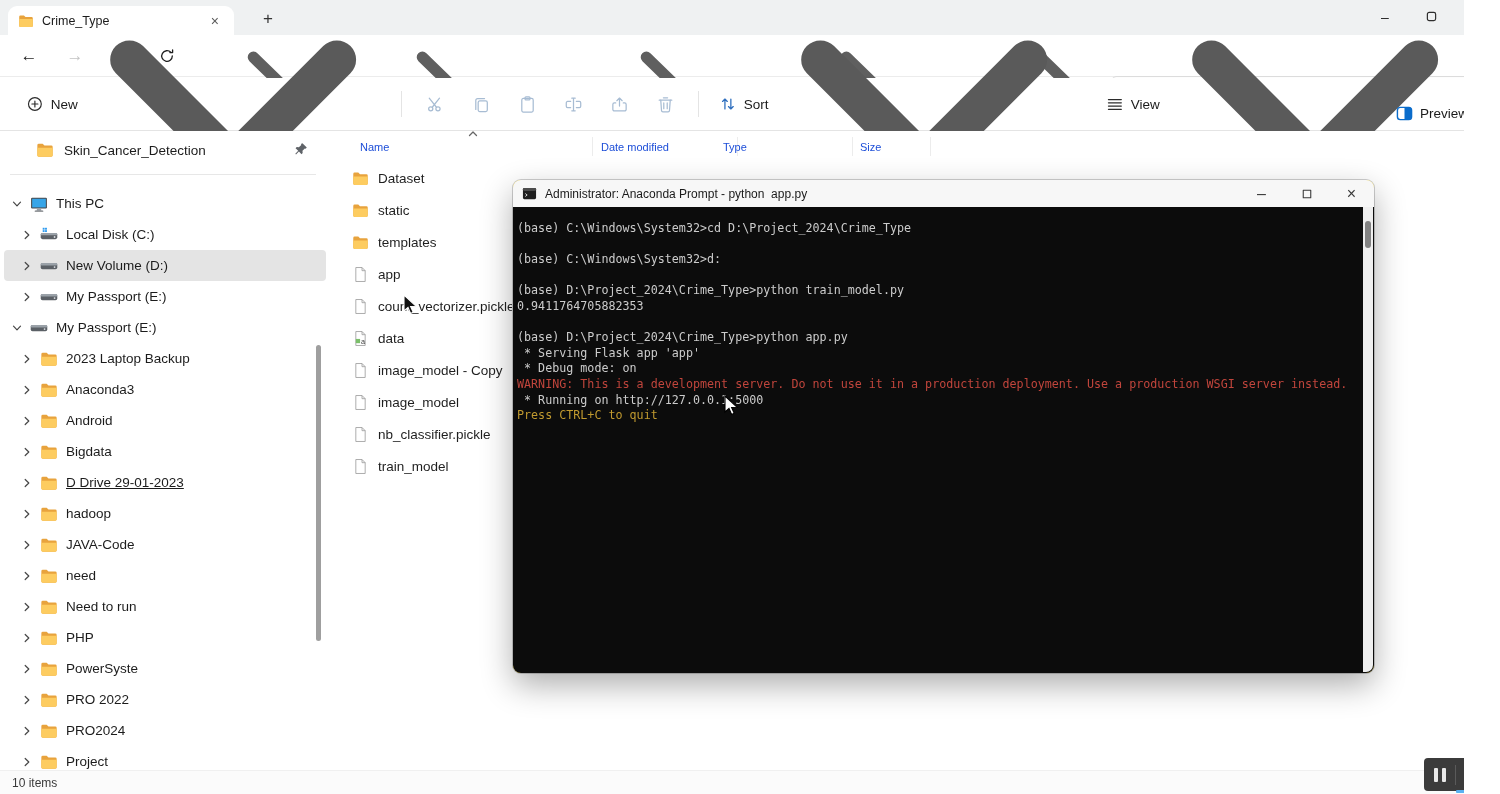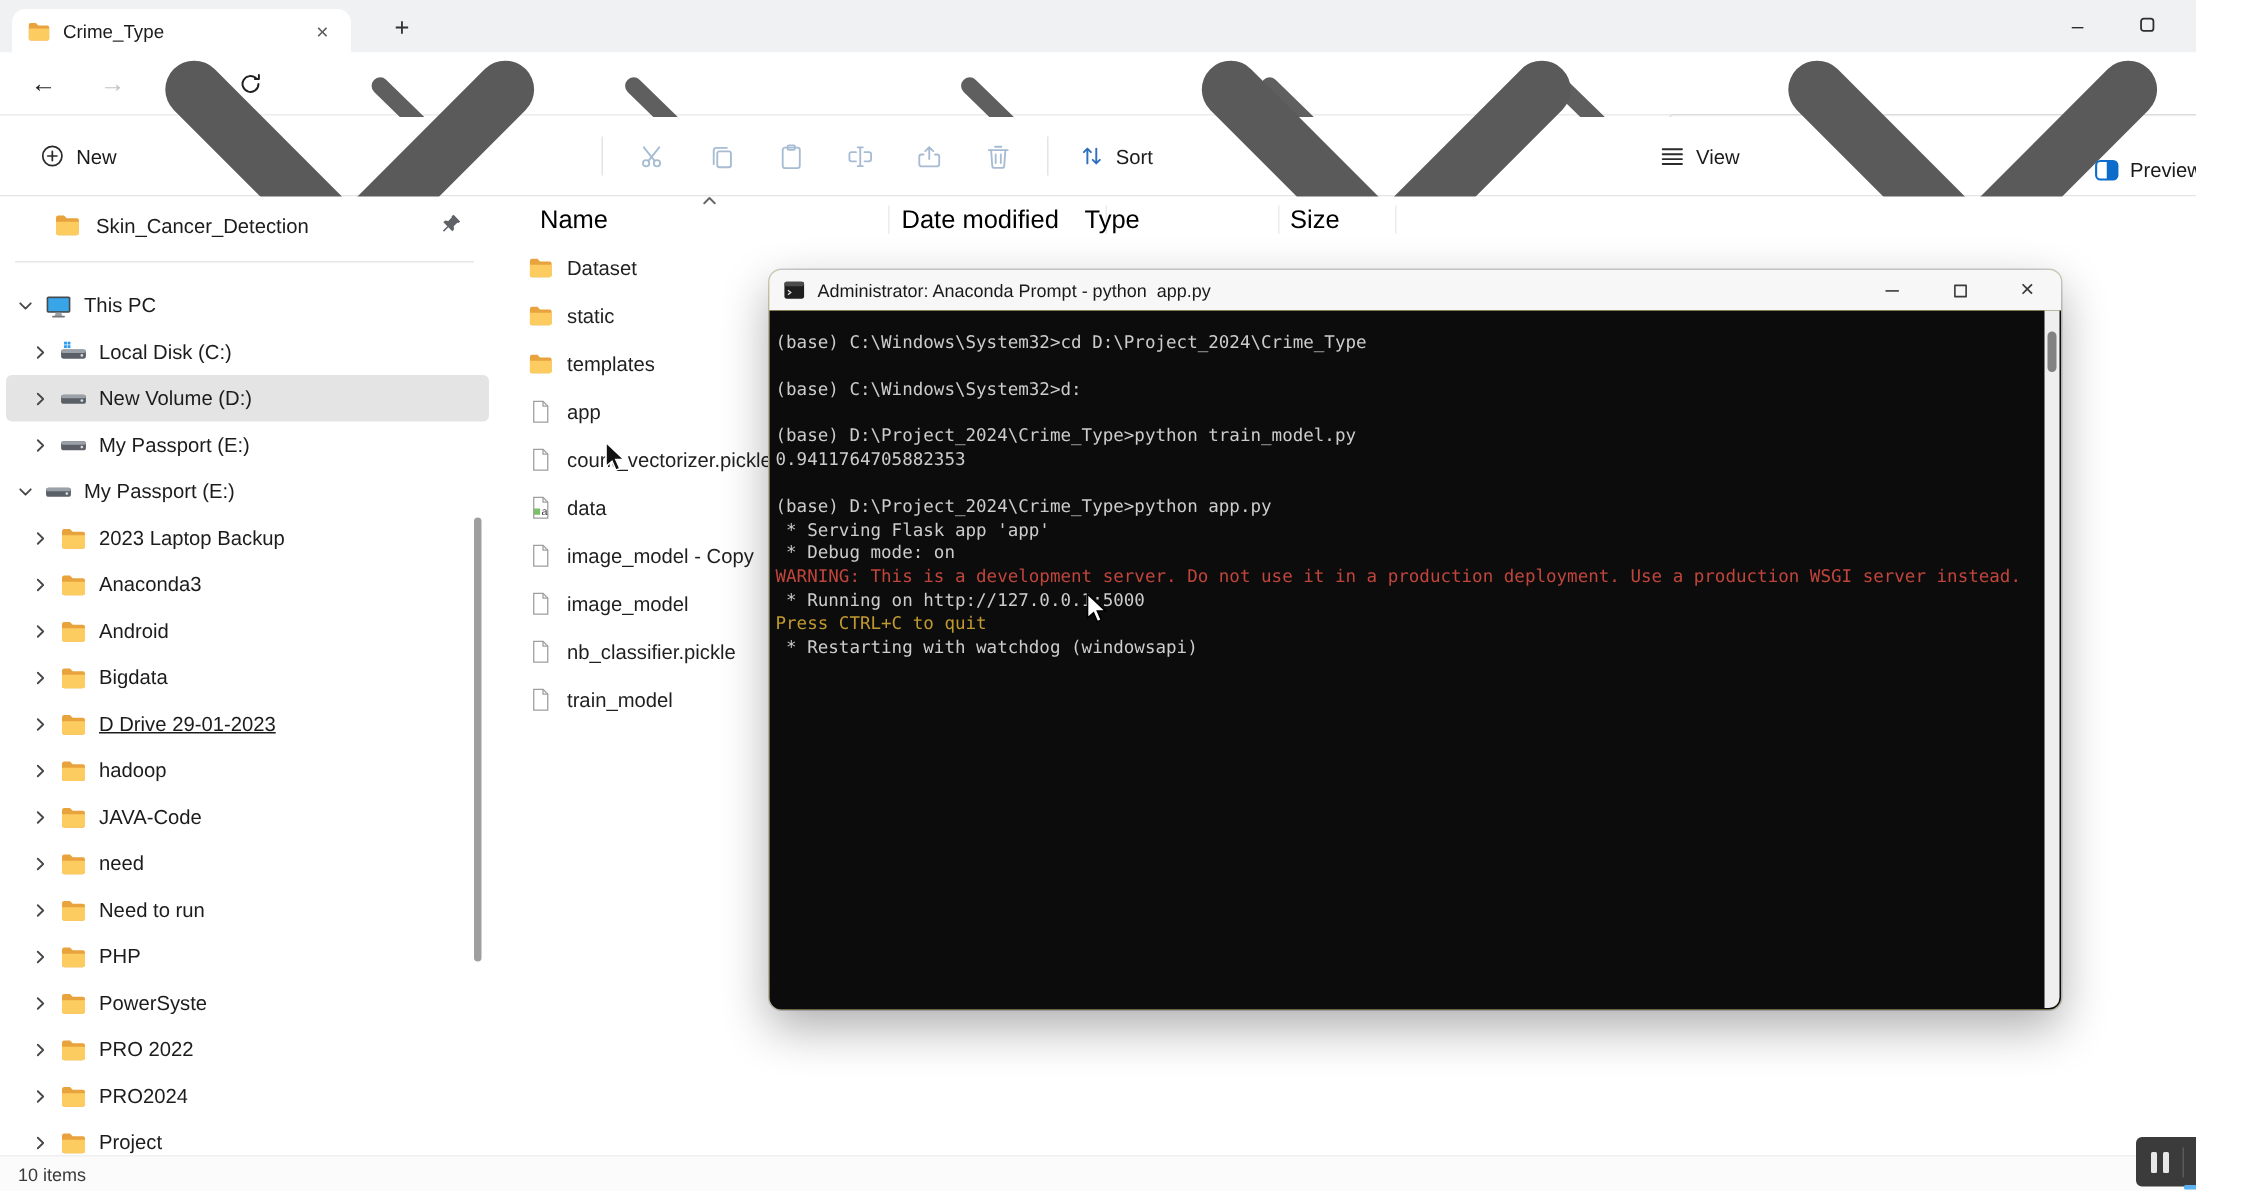--- a/index.html
+++ b/index.html
@@ -68,21 +68,21 @@
     border-radius:4px; margin:0 4px; position:relative; }
   .sb-row.selected { background:#e4e4e4; }
   .sb-chevron { width:10px; height:10px; display:flex; color:#474747; flex:none; }
   .sb-icon { width:18px; height:18px; display:flex; flex:none; }
   .sb-label { white-space:nowrap; overflow:hidden; }
   .sb-scroll { position:absolute; left:316px; top:214px; width:5px; height:296px; background:#9f9f9f; border-radius:3px; }
   .icn svg { width:100%; height:100%; display:block; }
 
   
   .content { position:absolute; left:330px; top:131px; width:1170px; height:640px; background:#fff; }
-  .col-headers { position:relative; height:31px; display:flex; align-items:center; font-size:17px; color:#000000; }
+  .col-headers { position:relative; height:31px; display:flex; align-items:center; font-size:11px; color:#1d4ed8; }
   .colh { position:absolute; top:0; height:31px; display:flex; align-items:center; }
   .colh.name { left:30px; } .colh.date { left:271px; } .colh.type { left:393px; } .colh.size { left:530px; }
   .col-sep { position:absolute; top:6px; width:1px; height:19px; background:#ececec; }
   .sort-caret { position:absolute; left:138px; top:-2px; width:10px; height:10px; color:#666; }
   .file-rows { position:relative; }
   .file-row { height:32px; display:flex; align-items:center; padding-left:22px; gap:9px;
     font-size:13.5px; color:#1f1f1f; border-radius:4px; margin-right:850px; }
   .file-icon { width:17px; height:17px; display:flex; flex:none; }
   .row1-date { position:absolute; left:271px; top:162px; height:32px; display:flex; align-items:center;
     font-size:13px; color:#333; }
@@ -772,21 +772,20 @@
         <div class="term-line">&nbsp;</div>
         <div class="term-line">(base) D:\Project_2024\Crime_Type&gt;python train_model.py</div>
         <div class="term-line">0.9411764705882353</div>
         <div class="term-line">&nbsp;</div>
         <div class="term-line">(base) D:\Project_2024\Crime_Type&gt;python app.py</div>
         <div class="term-line"> * Serving Flask app 'app'</div>
         <div class="term-line"> * Debug mode: on</div>
         <div class="term-line red">WARNING: This is a development server. Do not use it in a production deployment. Use a production WSGI server instead.</div>
         <div class="term-line"> * Running on http://127.0.0.1:5000</div>
         <div class="term-line yellow">Press CTRL+C to quit</div>
-        <div class="term-line"> * Restarting with watchdog (windowsapi)</div>
       </div>
     <div class="term-scroll">
       <div class="term-thumb"></div>
     </div>
   </div>
 
   <div class="cursor cursor-list">
     <svg viewBox="0 0 17 22">
         <path d="M2 1 L2 17 L6 13.5 L8.6 19.5 L11.2 18.3 L8.6 12.4 L14 12.2 Z" fill="#111" stroke="#fff" stroke-width="1.1"></path>
       </svg>

